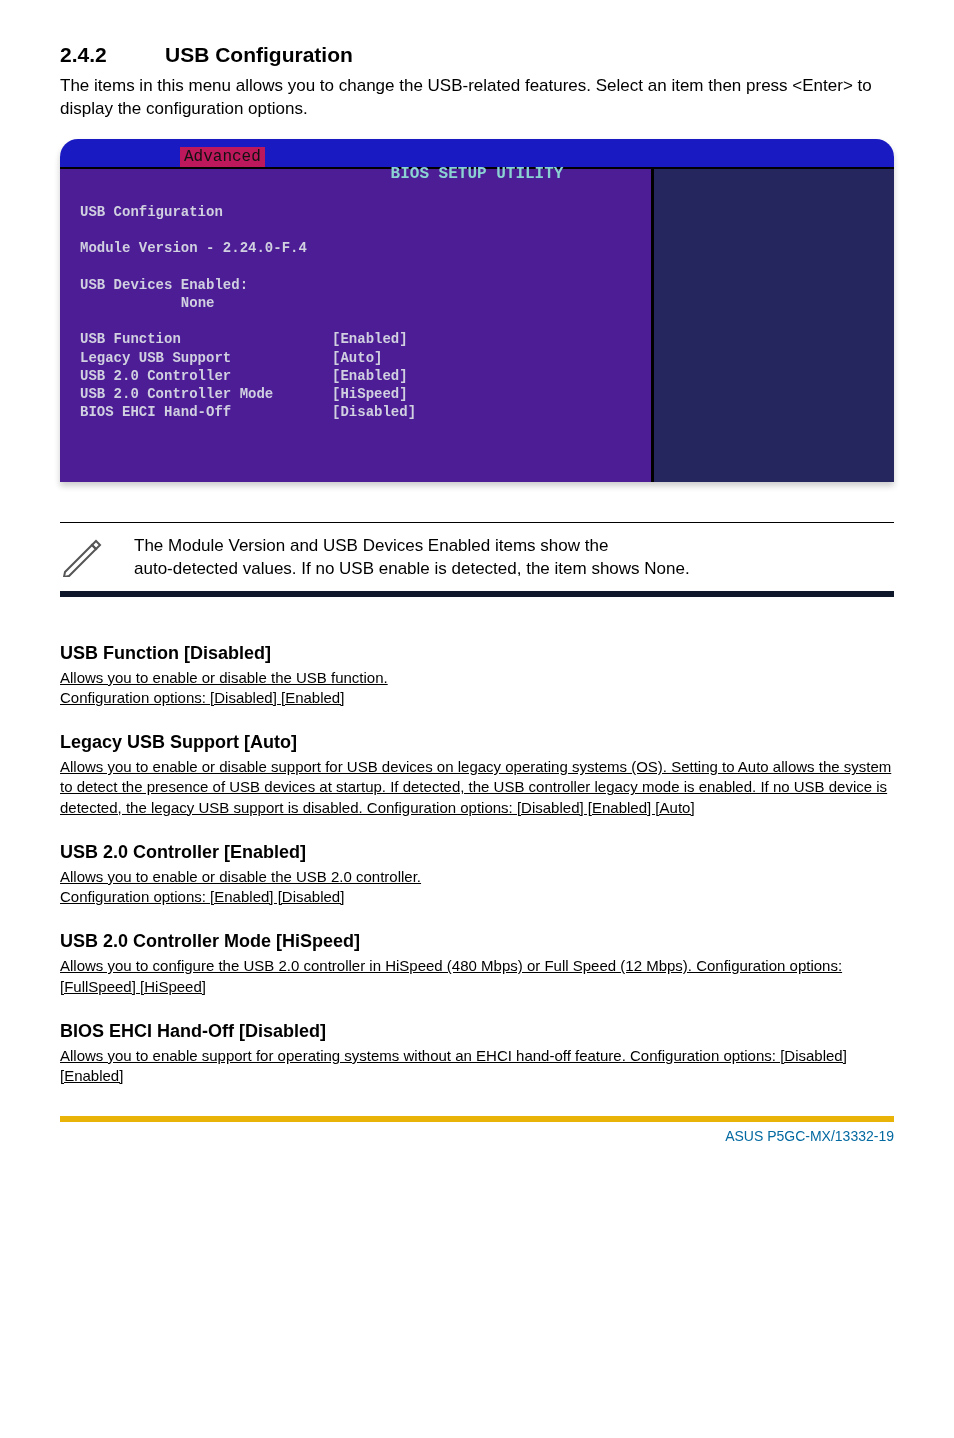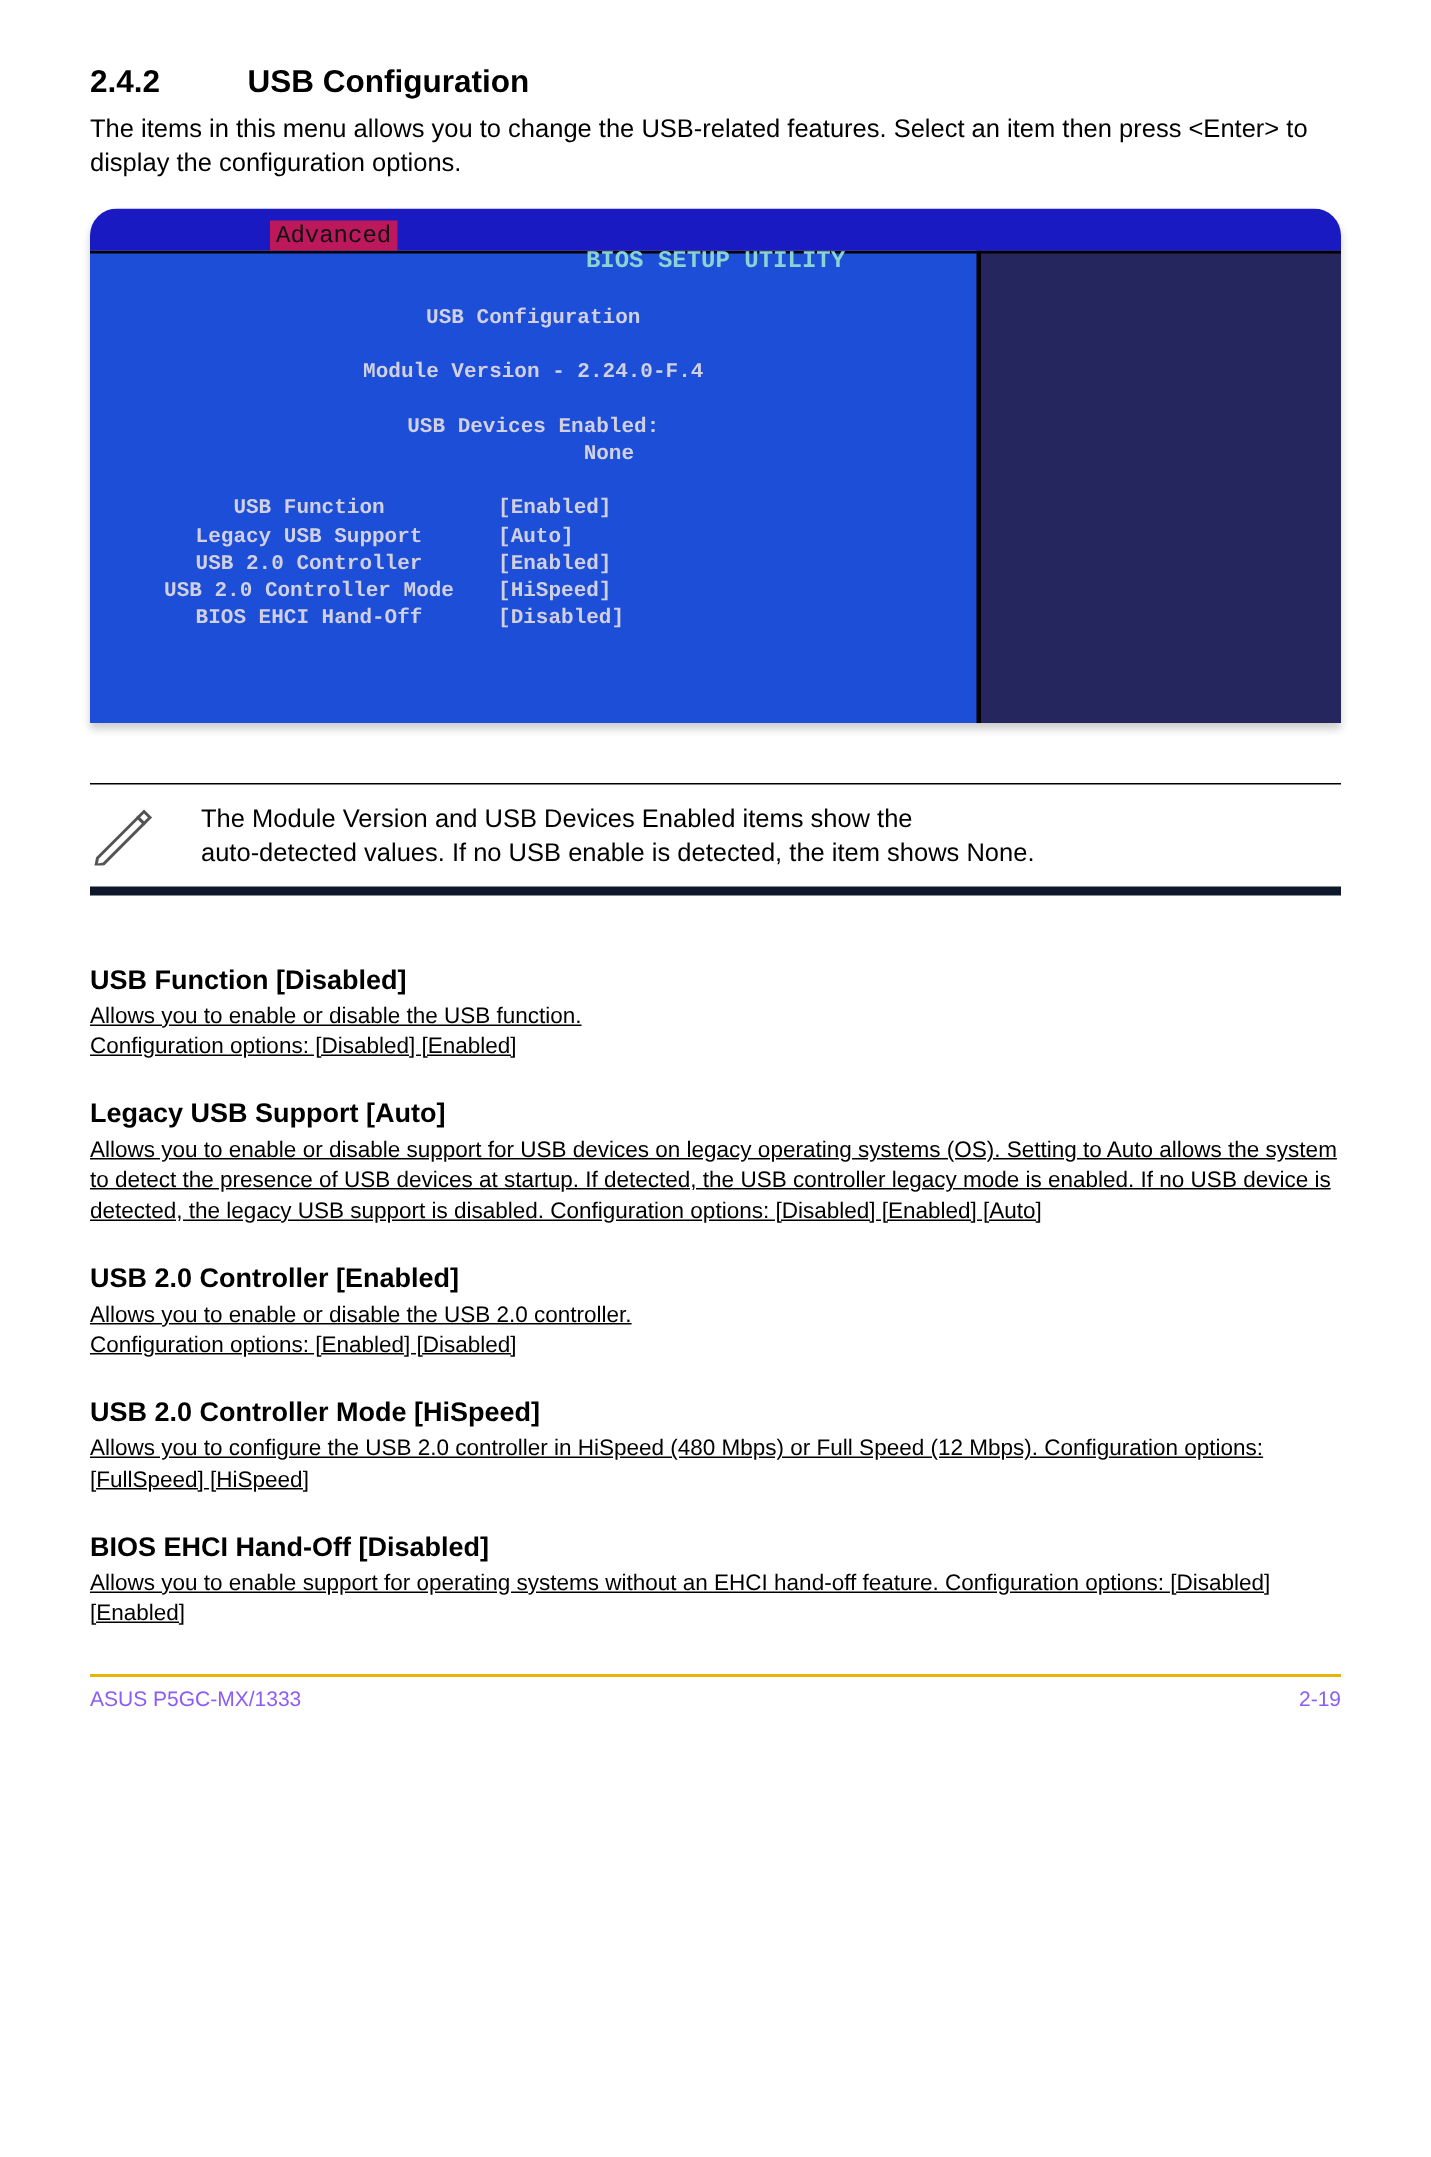--- a/index.html
+++ b/index.html
@@ -61,22 +61,21 @@
       position: absolute;
       left: 120px;
       bottom: 0;
       background: #be185d;
       color: #111;
       font-weight: normal;
       padding: 1px 4px;
     }
     .bios-body {
       display: flex;
-      background: #1d4ed8;
-      text-align: center;
+      background: #4c1d95;
     }
     .bios-content {
       flex: 1 1 auto;
       border-right: 3px solid #000;
       padding: 16px 20px 24px 20px;
       font-family: "Courier New", monospace;
       font-weight: bold;
       font-size: 14px;
       color: #d0d0e0;
       white-space: pre;
@@ -116,26 +115,26 @@
       font-size: 18px;
       margin-bottom: 4px;
     }
     .sub-body {
       font-size: 15px;
       line-height: 1.35;
       margin-bottom: 24px;
       text-decoration: underline;
     }
     .footer {
-      border-top: 2px solid #eab308;
+      border-top: 6px solid #eab308;
       padding-top: 6px;
       display: flex;
-      justify-content: space-between;
+      justify-content: flex-end;
       font-size: 14px;
-      color: #8b5cf6;
+      color: #0369a1;
       margin-top: 30px;
     }
   </style>
 </head>
 <body>
 
 <div class="page">
   <div class="sec-header">
     <span class="sec-number">2.4.2</span>
     <span class="sec-title">USB Configuration</span>

